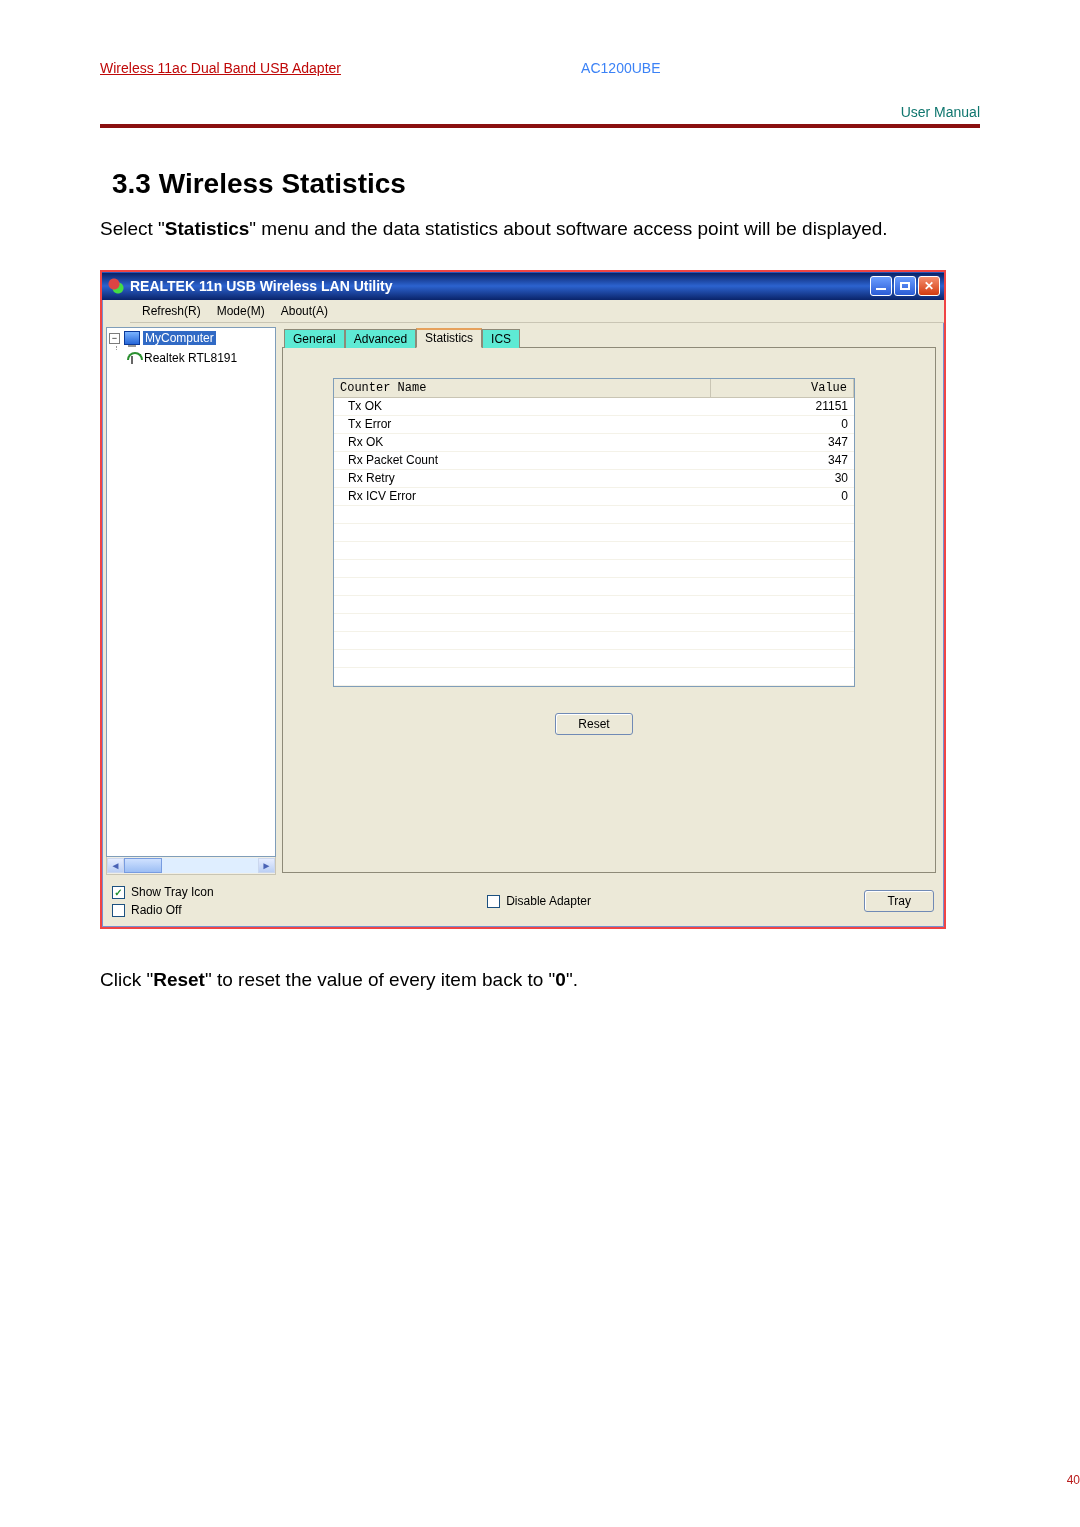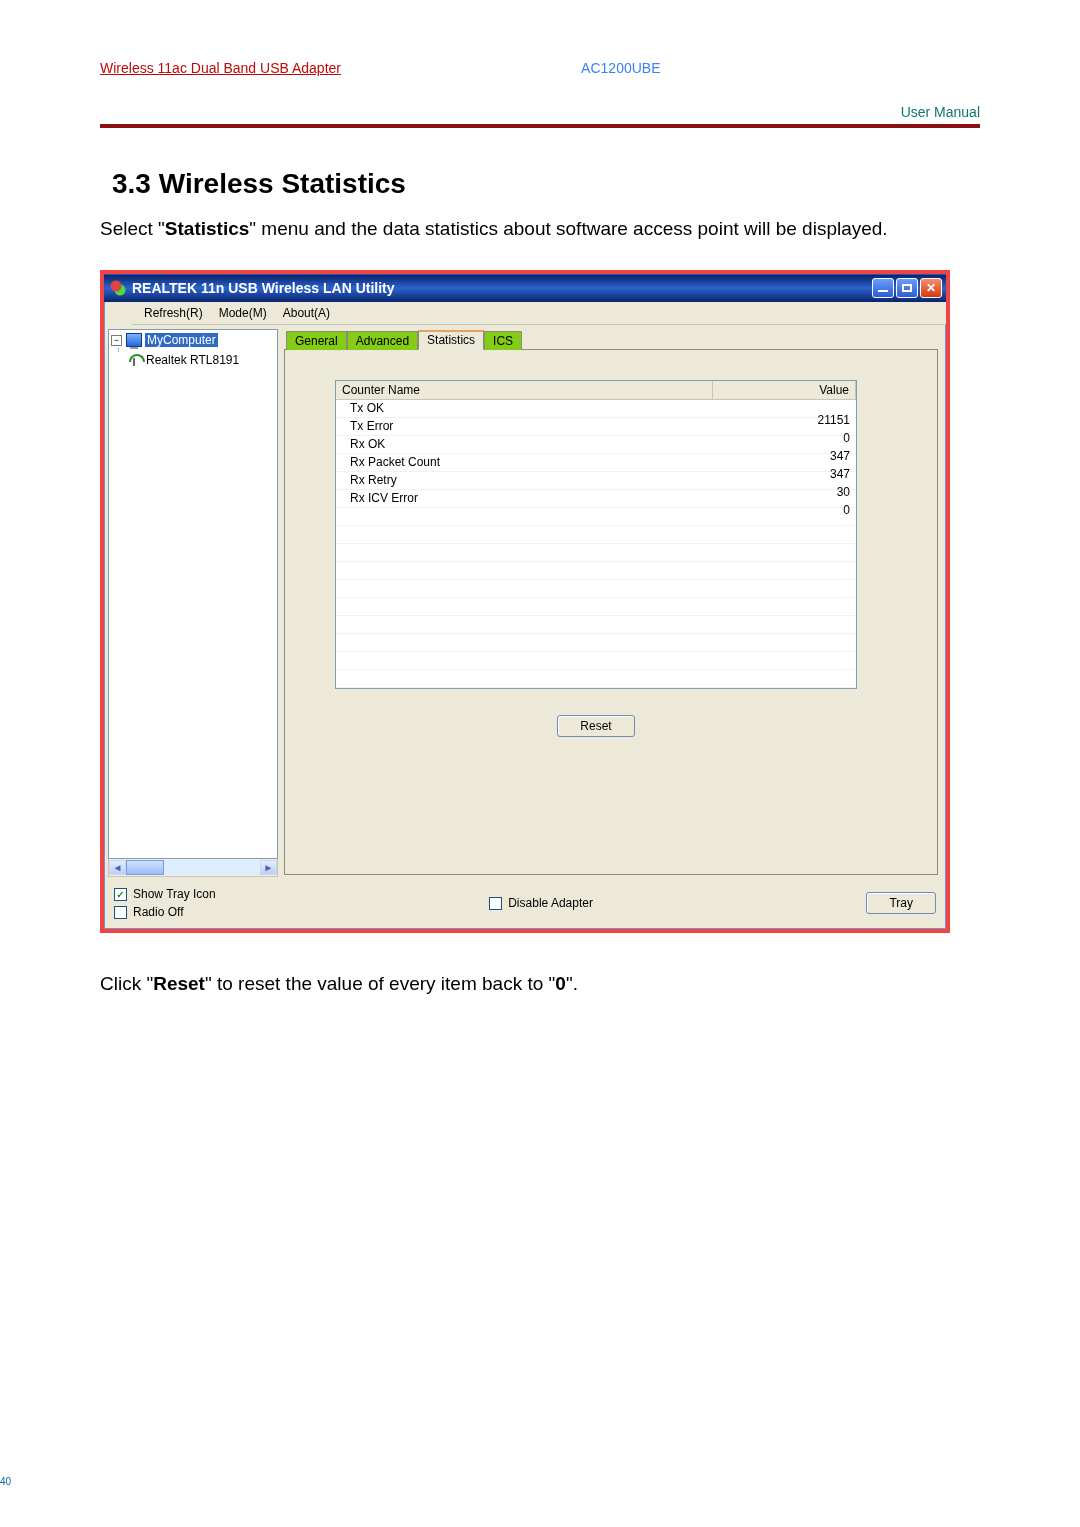--- a/index.html
+++ b/index.html
@@ -35,30 +35,30 @@
   }
   .intro b, .outro b { font-weight: bold; }
   .outro {
     font-size: 19px;
     margin: 40px 0 0 0;
   }
   .page-num {
     position: absolute;
     bottom: 40px;
     left: 0; right: 0;
-    text-align: left;
-    font-size: 10px;
-    color: #0369a1;
+    text-align: right;
+    font-size: 12px;
+    color: #b91c1c;
   }
 
   
   .window {
     width: 842px;
     margin: 0;
-    border: 4px solid #ef4444;
+    border: 2px solid #ef4444;
     background: #ece9d8;
     box-shadow: 0 0 0 1px #7790d0 inset;
     font-family: Tahoma, Arial, sans-serif;
   }
   .titlebar {
     background: linear-gradient(#3a6ee0, #0a246a 5%, #2c63cf 50%, #0a246a);
     color: #fff;
     height: 28px;
     display: flex;
     align-items: center;
@@ -168,21 +168,21 @@
     display:flex; flex-direction:column;
     padding: 0 4px 2px 2px;
   }
   .tabs {
     display:flex; align-items:flex-end; font-size:12px; margin-left:2px;
   }
   .tab {
     border:1px solid #8e8a78; border-bottom:none; padding:2px 8px;
     background:#ece9d8; position:relative; top:1px;
   }
-  .tab.inactive { background:#84cc16; }
+  .tab.inactive { background:#5eead4; }
   .tab.active {
     background:#ece9d8;
     border-bottom:1px solid #ece9d8;
     z-index:2;
     border-top:2px solid #e6a15c;
     padding-top:1px;
   }
   .tab-body {
     flex:1;
     border:1px solid #8e8a78;
@@ -194,29 +194,30 @@
     border:1px solid #7f9db9;
     background:#fff;
     font-size:12px;
   }
   .list-header {
     display:flex; background:#ece9d8; font-size:12px;
   }
   .list-header .col {
     border-right:1px solid #c9c5b4; border-bottom:1px solid #c9c5b4;
     padding:2px 6px;
+    font-family:Liberation Mono, monospace;
   }
   .col-name { flex:1; }
   .col-value { width:130px; text-align:right; }
   .list-body .row {
     display:flex; height:17px; line-height:17px;
     border-bottom:1px solid #f4f2e8;
   }
   .list-body .row .c1 { flex:1; padding:0 14px; }
-  .list-body .row .c2 { width:130px; padding:12px 6px; text-align:right; }
+  .list-body .row .c2 { width:130px; padding:0 6px; text-align:right; }
 
   .reset-row { text-align:center; margin-top:26px; }
   .btn {
     font-size:12px;
     border:1px solid #708ab5;
     background:#ece9d8;
     padding:3px 22px;
     border-radius:3px;
     box-shadow: inset 1px 1px 0 #fff;
   }

